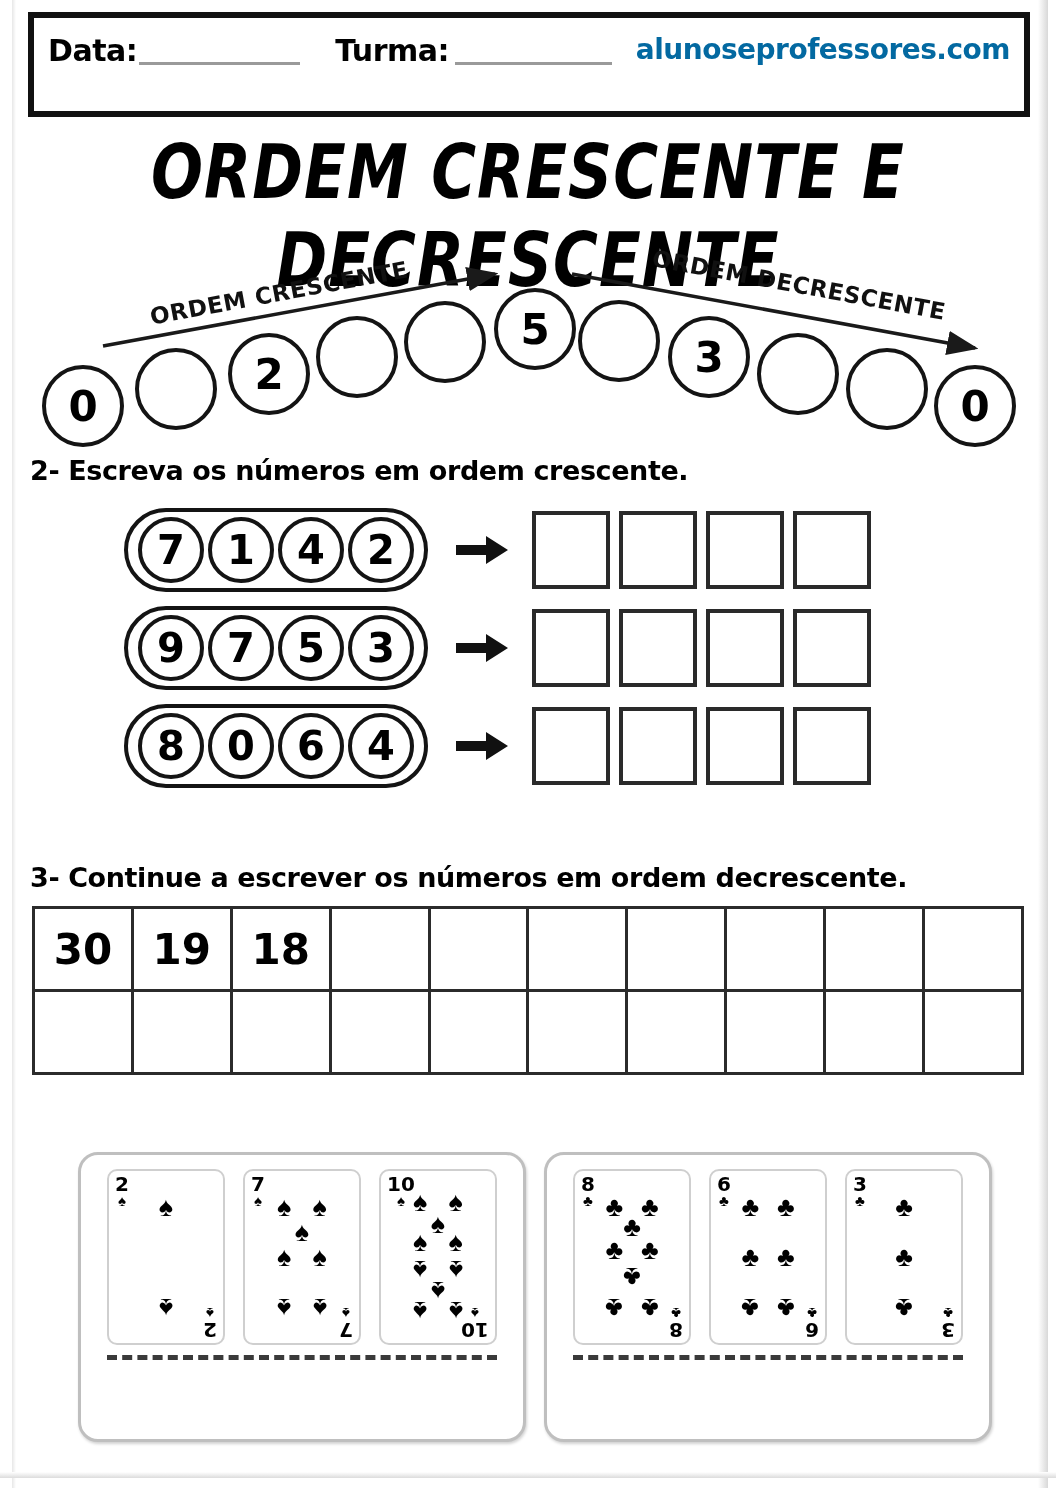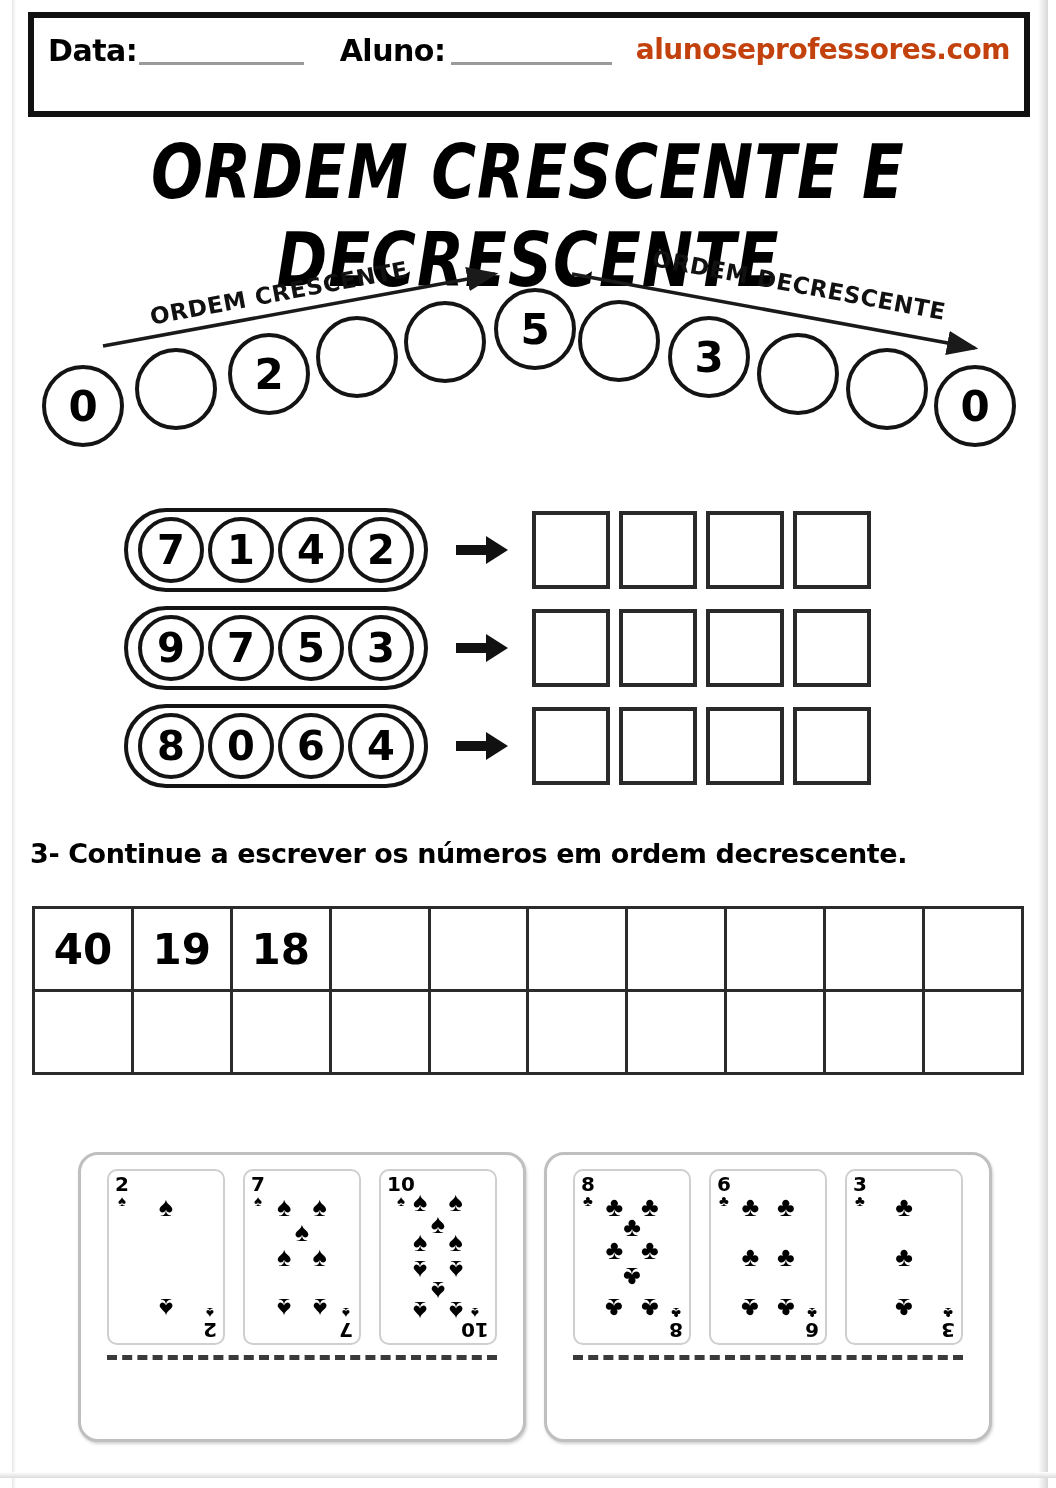--- a/index.html
+++ b/index.html
@@ -63,21 +63,21 @@
   }
   .rule-data { width: 238px; margin-left: 2px; }
   .rule-turma { width: 232px; margin-left: 6px; }
   .rule-aluno { width: 810px; margin-left: 12px; }
   .hdr-gap { width: 52px; }
   .hdr-site {
     font-family: "DejaVu Sans", sans-serif;
     font-weight: bold;
     font-size: 28px;
     letter-spacing: -0.5px;
-    color: #c2410c;
+    color: #0369a1;
     padding-bottom: 6px;
     margin-left: 24px;
   }
 
   
   #worksheet-title {
     position: absolute;
     left: 0; top: 128px;
     width: 1056px;
     text-align: center;
@@ -229,21 +229,21 @@
 
   <div class="sheet-edge-left"></div>
   <div class="sheet-edge-right"></div>
   <div class="sheet-edge-bottom"></div>
 
   <div id="header-box">
     <div class="hdr-row hdr-row-1">
       <span class="hdr-label">Data:</span>
       <span class="hdr-rule rule-data"></span>
       <span class="hdr-gap"></span>
-      <span class="hdr-label">Aluno:</span>
+      <span class="hdr-label">Turma:</span>
       <span class="hdr-rule rule-turma"></span>
       <span class="hdr-site">alunoseprofessores.com</span>
     </div>
   </div>
 
   <div id="worksheet-title">ORDEM CRESCENTE E DECRESCENTE</div>
 
 
   <div id="ex1-arc" style="top:250px;">
 
@@ -265,20 +265,21 @@
     <div class="arc-circle" style="left:316px; top:66px;"></div>
     <div class="arc-circle" style="left:404px; top:51px;"></div>
     <div class="arc-circle" style="left:494px; top:38px;">5</div>
     <div class="arc-circle" style="left:578px; top:50px;"></div>
     <div class="arc-circle" style="left:668px; top:66px;">3</div>
     <div class="arc-circle" style="left:757px; top:83px;"></div>
     <div class="arc-circle" style="left:846px; top:98px;"></div>
     <div class="arc-circle" style="left:934px; top:115px;">0</div>
   </div>
 
+  <div class="q-prompt" style="left:30px; top:455px;">2- Escreva os números em ordem crescente.</div>
 
   <div class="pill-row" style="left:124px; top:508px;">
     <div class="pill">
       <span class="pill-num">7</span>
       <span class="pill-num">1</span>
       <span class="pill-num">4</span>
       <span class="pill-num">2</span>
     </div>
     <span class="row-arrow">
       <svg width="56" height="34" viewBox="0 0 56 34">
@@ -326,26 +327,26 @@
         </svg>
     </span>
     <div class="answer-boxes">
       <div class="answer-box"></div>
       <div class="answer-box"></div>
       <div class="answer-box"></div>
       <div class="answer-box"></div>
     </div>
   </div>
 
-  <div class="q-prompt" style="left:30px; top:838px;">3- Continue a escrever os números em ordem decrescente.</div>
+  <div class="q-prompt" style="left:30px; top:862px;">3- Continue a escrever os números em ordem decrescente.</div>
 
   <table id="ex3-table">
     <tbody>
       <tr>
-        <td>40</td>
+        <td>30</td>
         <td>19</td>
         <td>18</td>
         <td></td>
         <td></td>
         <td></td>
         <td></td>
         <td></td>
         <td></td>
         <td></td>
       </tr>

